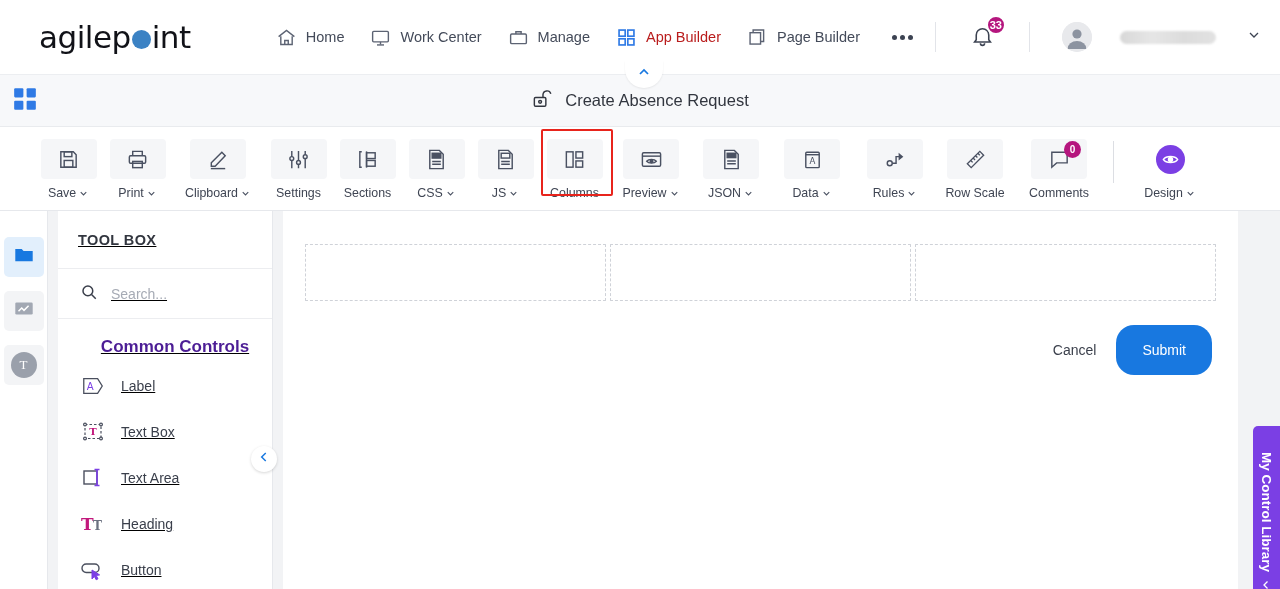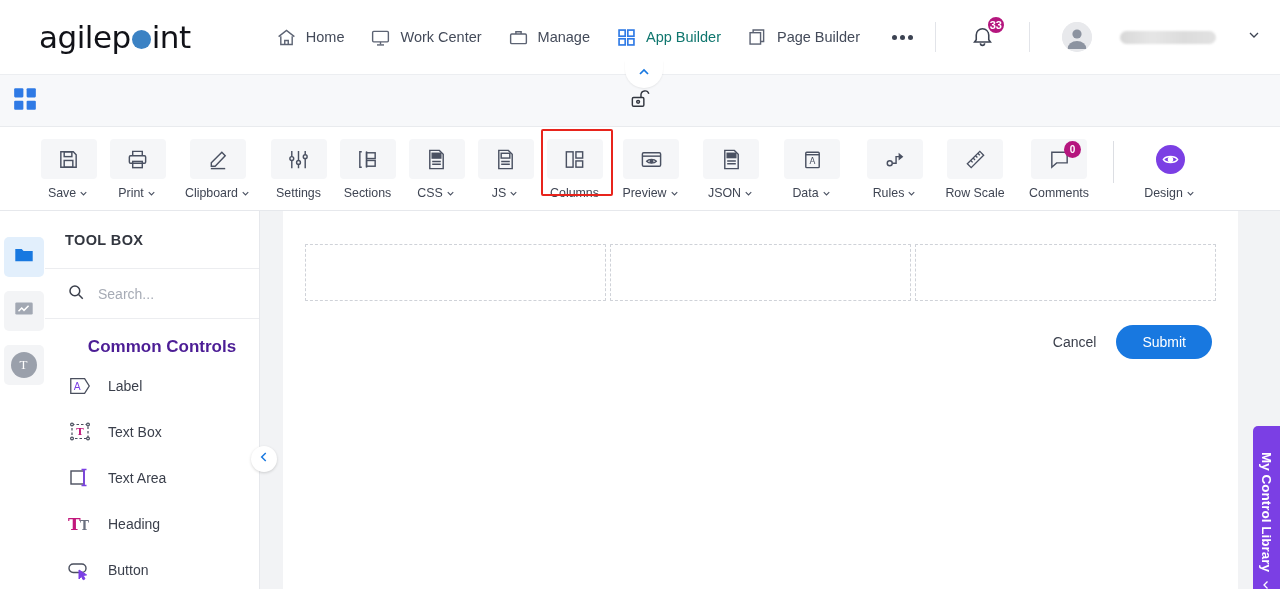--- a/index.html
+++ b/index.html
@@ -23,21 +23,21 @@
   }
   .logo .dot {
     display: inline-block; width: 19px; height: 19px; border-radius: 50%;
     background: #3b82c4; margin: 0 1px; position: relative; top: 2px;
   }
   .nav-items { display: flex; align-items: center; gap: 26px; flex: 1; }
   .nav-item {
     display: flex; align-items: center; gap: 9px; cursor: pointer;
     font-size: 14.5px; color: #444b5a; white-space: nowrap;
   }
-  .nav-item.active { color: #0f766e; }
+  .nav-item.active { color: #b91c1c; }
   .nav-item svg { display: block; }
   .nav-more {
     display: flex; align-items: center; gap: 3px; cursor: pointer; padding: 0 6px;
   }
   .nav-more i { width: 5px; height: 5px; border-radius: 50%; background: #3c4352; display: block; }
   .nav-right { display: flex; align-items: center; padding-right: 18px; gap: 16px; }
   .vsep { width: 1px; height: 30px; background: #e2e4e9; margin: 0 16px; }
   .bell-wrap { position: relative; cursor: pointer; padding: 2px; }
   .badge {
     position: absolute; top: -6px; right: -9px; background: #b5167e; color: #fff;
@@ -123,22 +123,22 @@
     display: flex; align-items: center; justify-content: center; cursor: pointer;
   }
   .rail-btn.active { background: #e2effc; }
   .rail-avatar {
     width: 26px; height: 26px; border-radius: 50%; background: #9aa0ab;
     color: #fff; font-size: 13px; display: flex; align-items: center;
     justify-content: center; font-family: "Liberation Serif", serif;
   }
 
   .toolbox {
-    position: absolute; left: 45px; top: 0; width: 215px; height: 378px;
-    background: #ffffff; border-right: 1px solid #e6e8ec;
+    position: absolute; left: 58px; top: 0; width: 215px; height: 378px;
+    background: #ffffff; border-right: 1px solid #e6e8ec; text-decoration: underline;
   }
   .tbx-head {
     height: 58px; display: flex; align-items: center; padding-left: 20px;
     font-size: 14.5px; font-weight: bold; color: #32363f; letter-spacing: .4px;
     border-bottom: 1px solid #ecedf0;
   }
   .tbx-search {
     height: 50px; display: flex; align-items: center; gap: 13px; padding-left: 22px;
     border-bottom: 1px solid #ecedf0; cursor: text;
   }
@@ -174,21 +174,21 @@
   .form-actions {
     display: flex; align-items: center; justify-content: flex-end; gap: 20px;
     padding: 24px 26px 0 0;
   }
   .btn-cancel {
     font-size: 14px; color: #3a3f4b; cursor: pointer; background: none;
     border: none; font-family: "Liberation Sans", sans-serif;
   }
   .btn-submit {
     background: #1878e0; color: #fff; border: none; border-radius: 18px;
-    padding: 9px 26px; font-size: 14px; cursor: pointer;
+    padding: 17px 26px; font-size: 14px; cursor: pointer;
     font-family: "Liberation Sans", sans-serif;
   }
 
   .lib-tab {
     position: absolute; right: 0; top: 215px; width: 27px; height: 190px;
     background: #7b3fe4; border-radius: 5px 0 0 5px; color: #fff;
     display: flex; align-items: center; justify-content: center; cursor: pointer; z-index: 7;
   }
   .lib-inner {
     transform: rotate(90deg); white-space: nowrap; font-size: 13.5px;
@@ -307,20 +307,21 @@
     </svg>
   </span>
   <div class="title-center">
     <span>
       <svg width="23" height="23" viewBox="0 0 24 24" fill="none" stroke="#32363f" stroke-width="1.5">
         <rect x="3.5" y="11" width="12" height="9" rx="1.3"></rect>
         <circle cx="9.5" cy="15.5" r="1.5"></circle>
         <path d="M12.5 11 V8 a4.2 4.2 0 0 1 8.2 -1"></path>
       </svg>
     </span>
+    <span>Create Absence Request</span>
   </div>
 </div>
 <div class="collapse-tab">
   <span>
     <svg width="16" height="16" viewBox="0 0 24 24" fill="none" stroke="#1878e0" stroke-width="2.6">
       <path d="M6 15 l6 -6 l6 6"></path>
     </svg>
   </span>
 </div>
 

